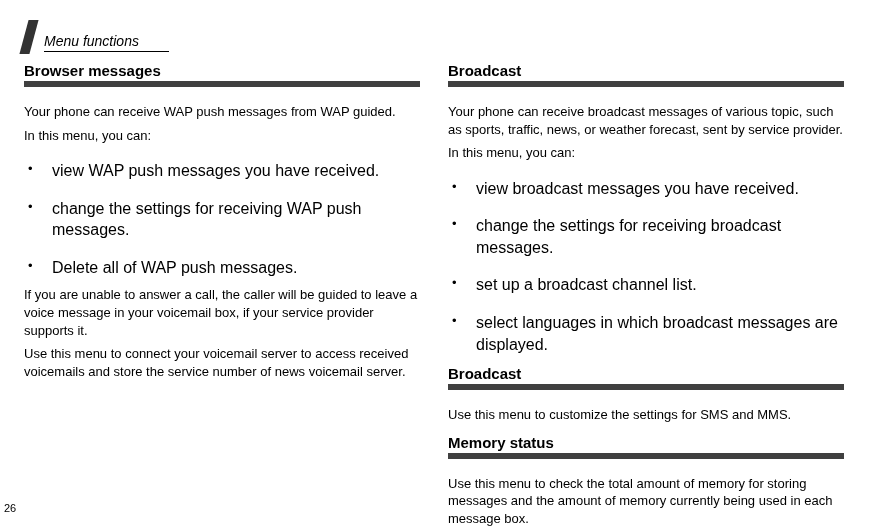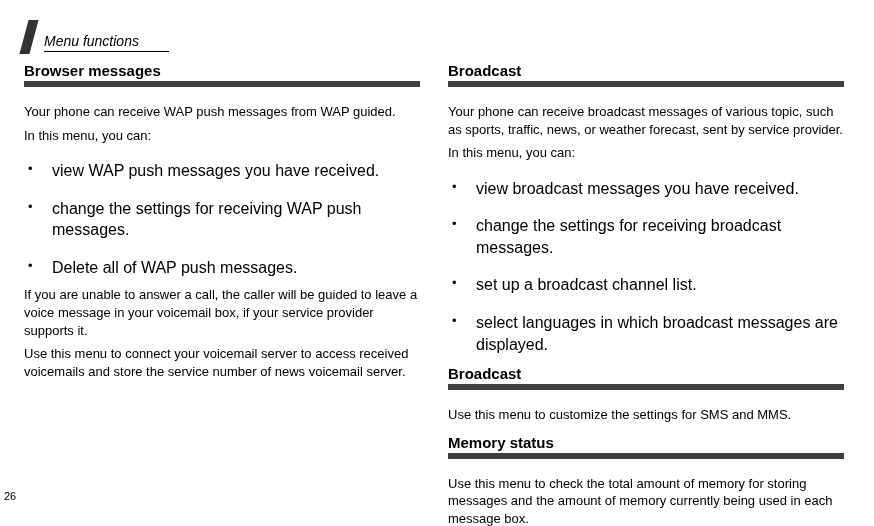--- a/index.html
+++ b/index.html
@@ -70,21 +70,21 @@
   }
   ul.bullets li::before {
     content: "•";
     position: absolute;
     left: 4px;
     top: 0;
     font-size: 13px;
   }
   .page-num {
     position: absolute;
-    bottom: 24px;
+    bottom: 12px;
     left: 4px;
     font-size: 11px;
     text-align: right;
   }
 </style>
 </head>
 <body>
 
 <div class="header-row">
   <div class="header-bar"></div>

